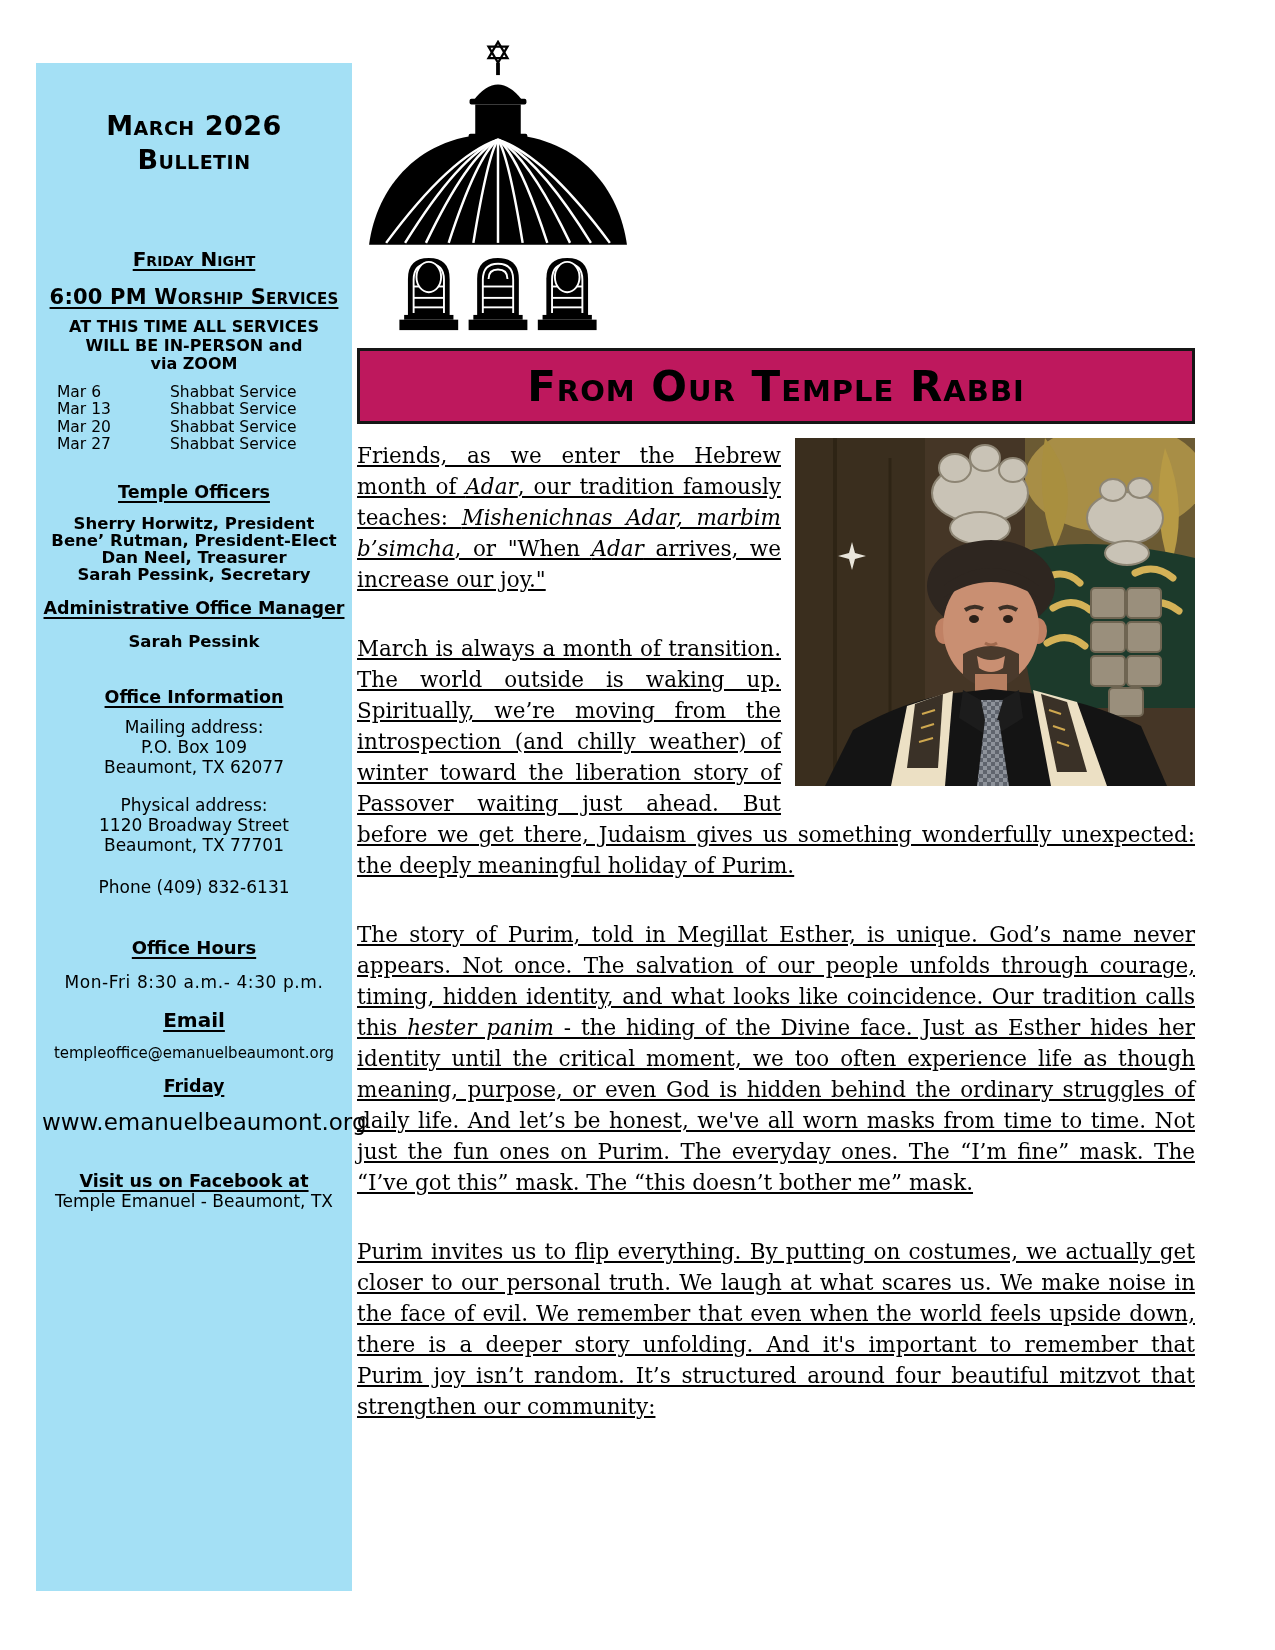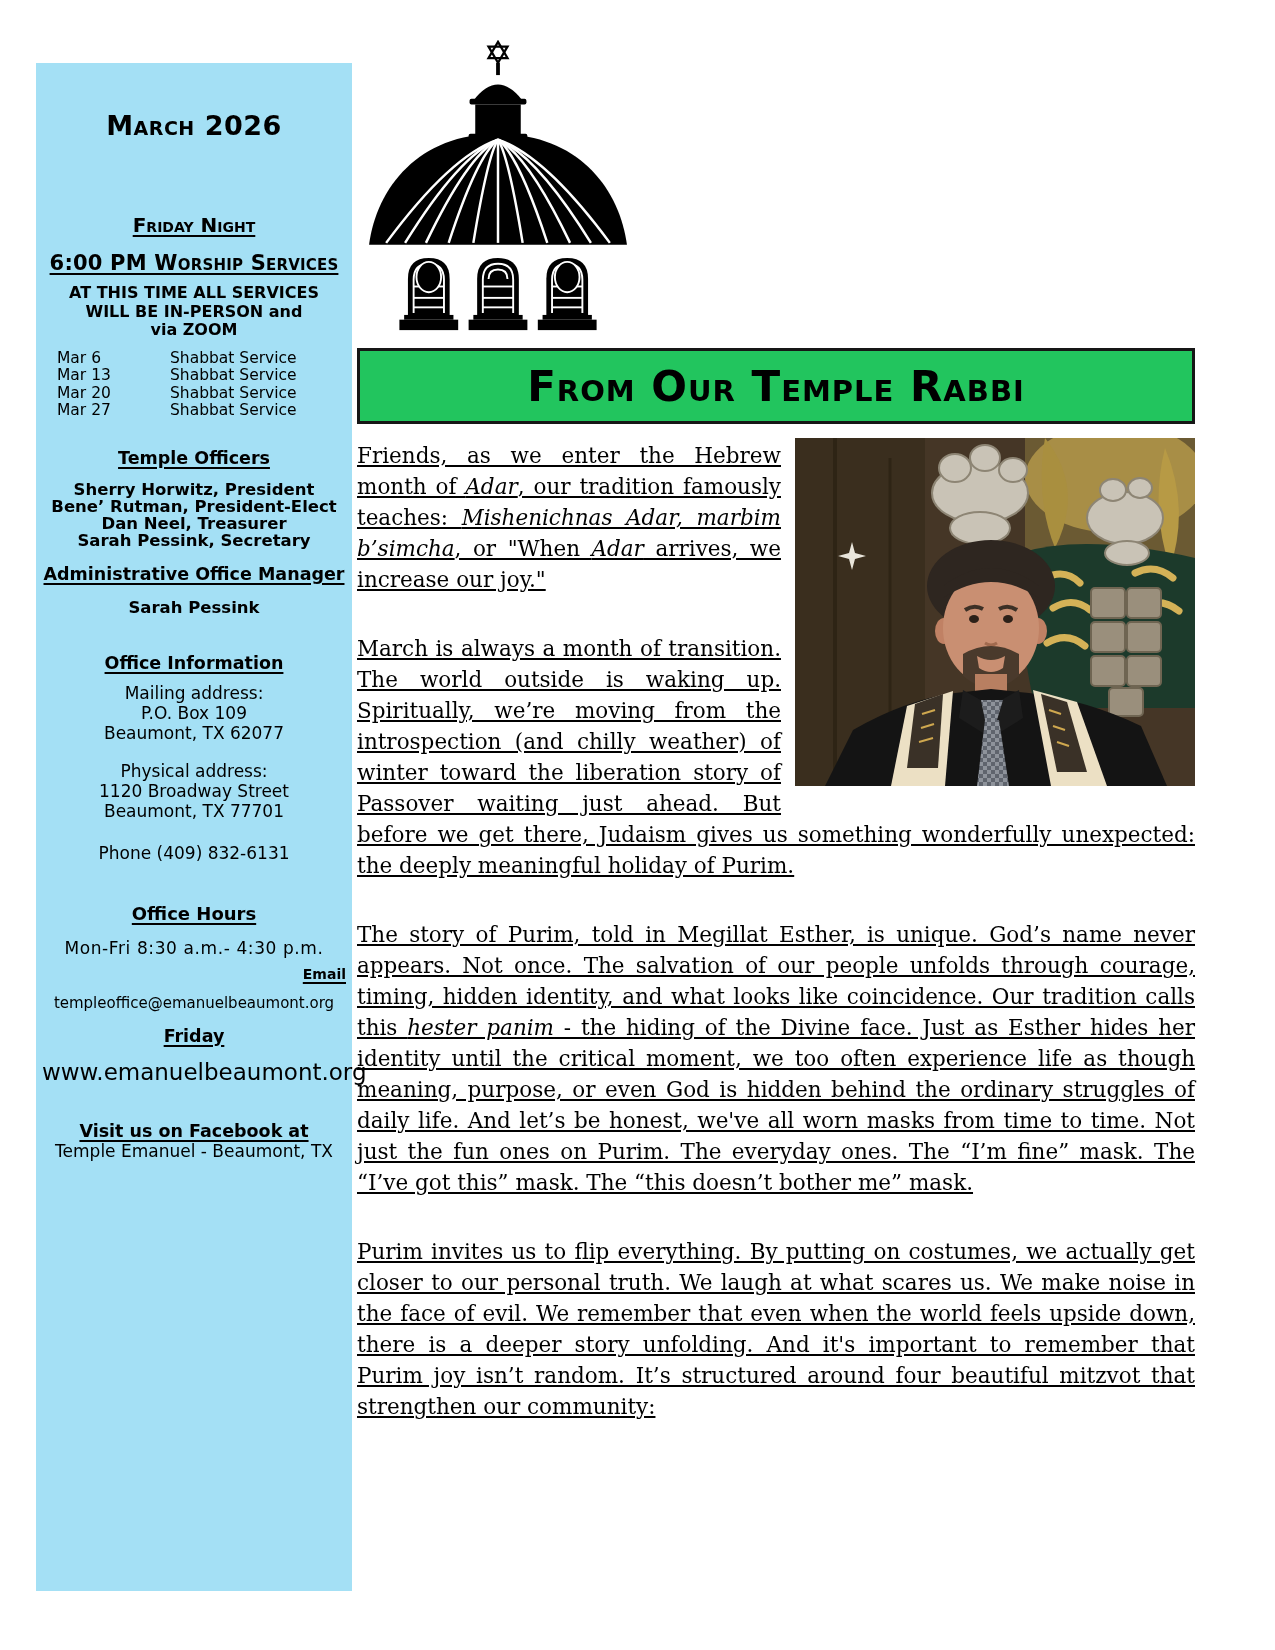--- a/index.html
+++ b/index.html
@@ -25,58 +25,59 @@
   .officers-h{font-size:17.5px;margin-top:28px;}
   .officers{font-weight:bold;font-size:16.5px;line-height:17.3px;margin-top:13px;}
   .admin-h{font-size:17.5px;margin-top:14px;}
   .admin-n{font-weight:bold;font-size:16.5px;margin-top:14px;}
   .oi-h{font-size:17.5px;margin-top:36px;}
   .addr{font-size:17px;line-height:20px;margin-top:10px;}
   .addr2{font-size:17px;line-height:20px;margin-top:18px;}
   .phone{font-size:17px;margin-top:22px;}
   .oh-h{font-size:18px;margin-top:40px;}
   .oh-t{font-size:17px;margin-top:14px;letter-spacing:.6px;}
-  .em-h{font-size:14px;margin-top:8px;text-align:right;}
+  .em-h{font-size:20px;margin-top:16px;}
   .em-t{font-size:15px;margin-top:12px;}
   .wb-h{font-size:17.5px;margin-top:14px;}
   .wb-t{font-size:23px;margin-top:13px;}
   .fb-h{font-size:17.5px;margin-top:36px;}
   .fb-t{font-size:17px;}
   
   .main{position:absolute;left:357px;top:40px;width:838px;}
   .masthead{display:flex;height:292px;}
   .logo{width:282px;flex:none;}
   .title-block{flex:1;text-align:center;padding-top:6px;}
   .temple-title{
     font-family:"DejaVu Serif",serif;font-weight:bold;font-variant:small-caps;
     font-size:74px;line-height:76px;letter-spacing:2px;
   }
   .tagline{
     font-family:"DejaVu Serif",serif;font-style:italic;font-weight:bold;
     font-size:24px;margin-top:20px;
   }
   .banner{
-    margin-top:16px;height:70px;background:#22c55e;border:3px solid #161616;
+    margin-top:16px;height:70px;background:#be185d;border:3px solid #161616;
     display:flex;align-items:center;justify-content:center;
     font-variant:small-caps;font-weight:bold;font-size:42px;letter-spacing:1px;
   }
   .article{
     margin-top:12px;font-family:"DejaVu Serif",serif;font-size:21.5px;
     line-height:31px;text-align:justify;hyphens:auto;
   }
   .photo{float:right;width:400px;height:348px;margin:2px 0 10px 14px;}
   .article p{margin:0 0 34px 0;padding-top:4px;text-decoration:underline;}
   .it{font-style:italic;}
 </style>
 </head>
 <body>
 
 <aside class="sidebar">
   <div class="sb-title">
     <div>March 2026</div>
+    <div>Bulletin</div>
   </div>
 
   <div class="sb-head sc fn">Friday Night</div>
   <div class="sb-head sc ws">6:00 PM Worship Services</div>
 
   <div class="note">
     <div>AT THIS TIME ALL SERVICES</div>
     <div>WILL BE IN-PERSON and</div>
     <div>via ZOOM</div>
   </div>

